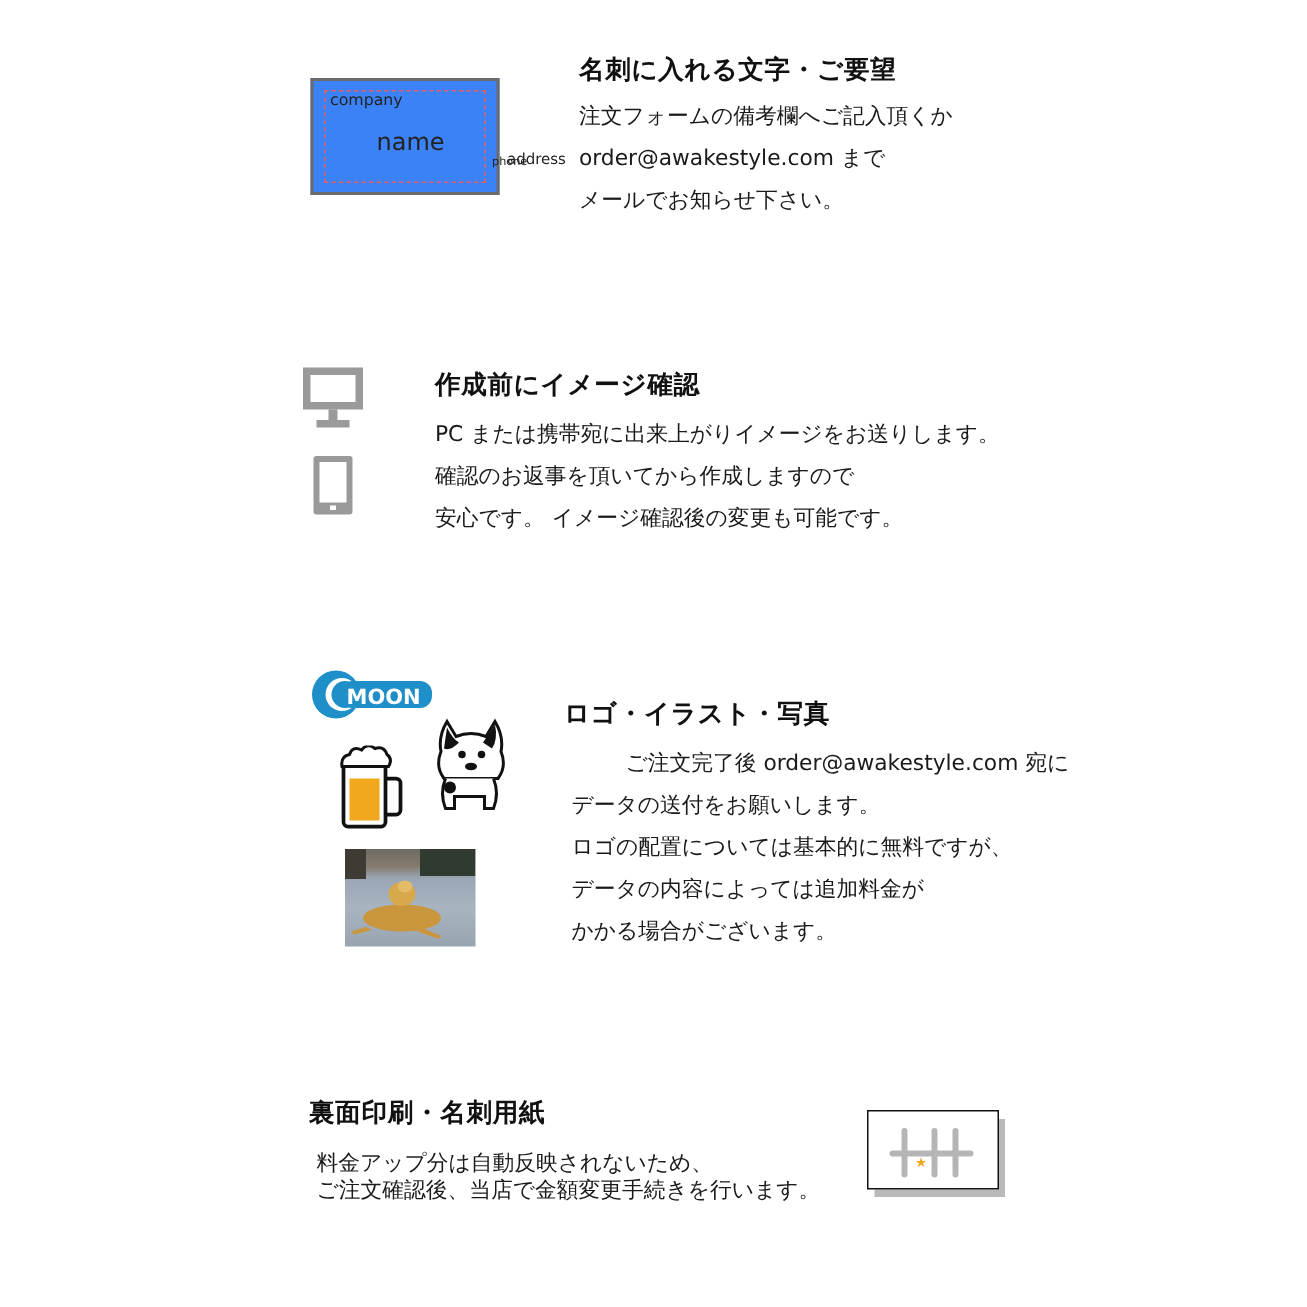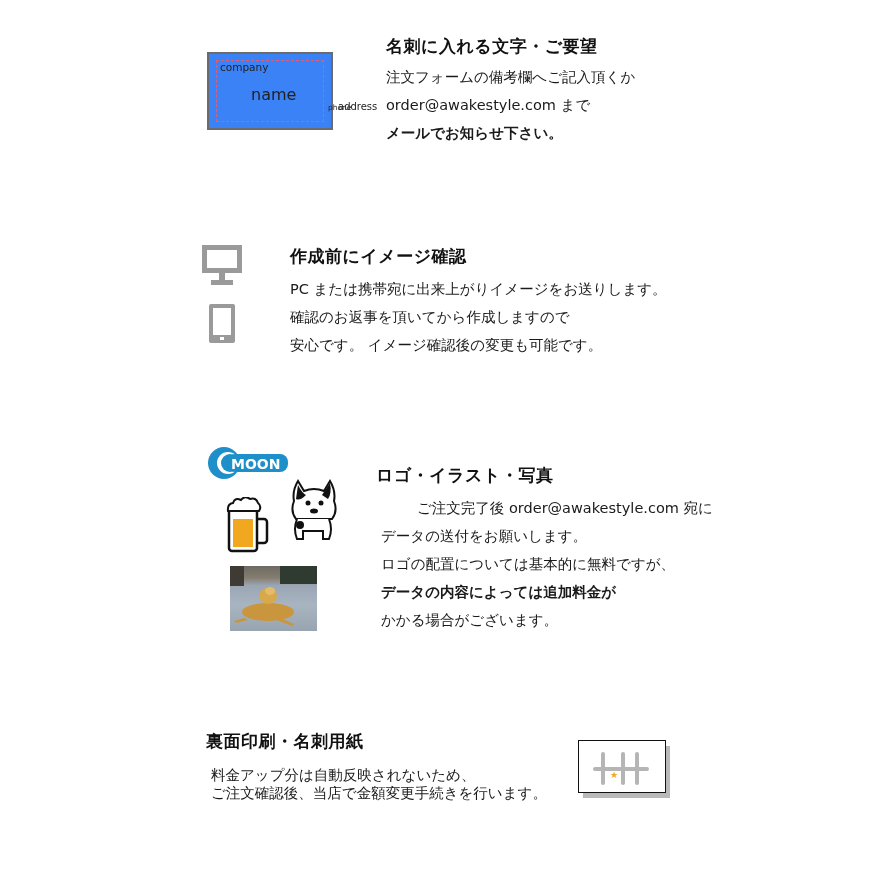--- a/index.html
+++ b/index.html
@@ -29,21 +29,21 @@
   <div class="card-inner">
     <span class="card-company">company</span>
     <span class="card-name">name</span>
     <span class="card-address">address</span>
     <span class="card-phone">phone</span>
   </div>
 </div>
 <div class="abs title" style="left:386px;top:35px;">名刺に入れる文字・ご要望</div>
 <div class="abs line" style="left:386px;top:68px;">注文フォームの備考欄へご記入頂くか</div>
 <div class="abs line" style="left:386px;top:96px;">order@awakestyle.com まで</div>
-<div class="abs line" style="left:386px;top:124px;font-weight:bold;">メールでお知らせ下さい。</div>
+<div class="abs line" style="left:386px;top:124px;">メールでお知らせ下さい。</div>
 
 <div class="abs" style="left:201px;top:244px;width:42px;height:42px;">
   <svg width="42" height="42" viewBox="0 0 42 42">
     <rect x="1" y="1" width="40" height="28" fill="#9a9a9a"></rect>
     <rect x="6" y="6" width="30" height="18" fill="#ffffff"></rect>
     <rect x="18" y="29" width="6" height="7" fill="#9a9a9a"></rect>
     <rect x="10" y="36" width="22" height="5" fill="#9a9a9a"></rect>
   </svg>
 </div>
 <div class="abs" style="left:208px;top:303px;width:28px;height:41px;">
@@ -95,21 +95,21 @@
     <ellipse cx="38" cy="30" rx="9" ry="8" fill="#d8a84c"></ellipse>
     <ellipse cx="40" cy="25" rx="5" ry="4" fill="#e4bb66"></ellipse>
     <path d="M14 52 l-10 3 l2 2 l12 -3z" fill="#c9963e"></path>
     <path d="M50 52 l14 6 l-1 2 l-15 -5z" fill="#c9963e"></path>
   </svg>
 </div>
 <div class="abs title" style="left:376px;top:464px;">ロゴ・イラスト・写真</div>
 <div class="abs line" style="left:381px;top:499px;margin-left:36px;">ご注文完了後 order@awakestyle.com 宛に</div>
 <div class="abs line" style="left:381px;top:527px;">データの送付をお願いします。</div>
 <div class="abs line" style="left:381px;top:555px;">ロゴの配置については基本的に無料ですが、</div>
-<div class="abs line" style="left:381px;top:583px;font-weight:bold;">データの内容によっては追加料金が</div>
+<div class="abs line" style="left:381px;top:583px;">データの内容によっては追加料金が</div>
 <div class="abs line" style="left:381px;top:611px;">かかる場合がございます。</div>
 
 <div class="abs title" style="left:206px;top:730px;">裏面印刷・名刺用紙</div>
 <div class="abs line" style="left:211px;top:766px;">料金アップ分は自動反映されないため、</div>
 <div class="abs line" style="left:211px;top:784px;">ご注文確認後、当店で金額変更手続きを行います。</div>
 <div class="abs back-card-shadow"></div>
 <div class="abs back-card">
   <svg width="86" height="51" viewBox="0 0 86 51">
     <g stroke="#b5b5b5" stroke-width="4" stroke-linecap="round" fill="none">
       <line x1="16" y1="28" x2="68" y2="28"></line>

